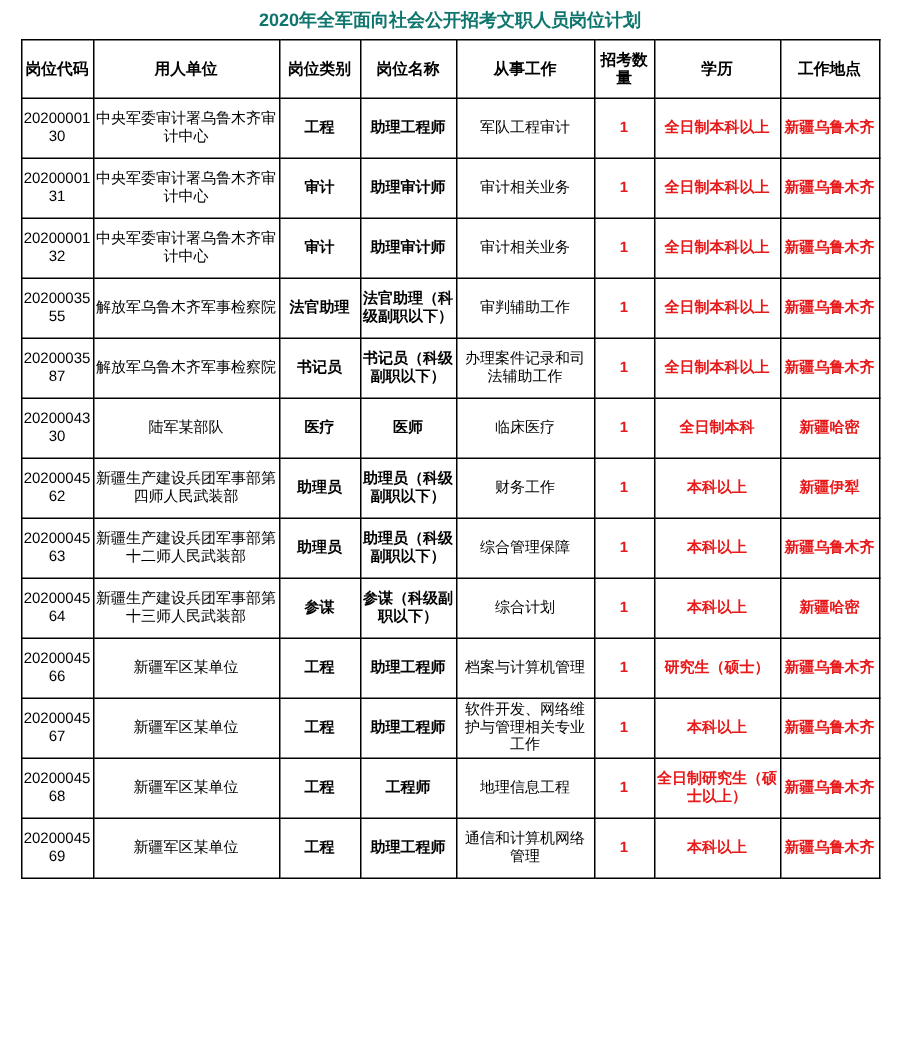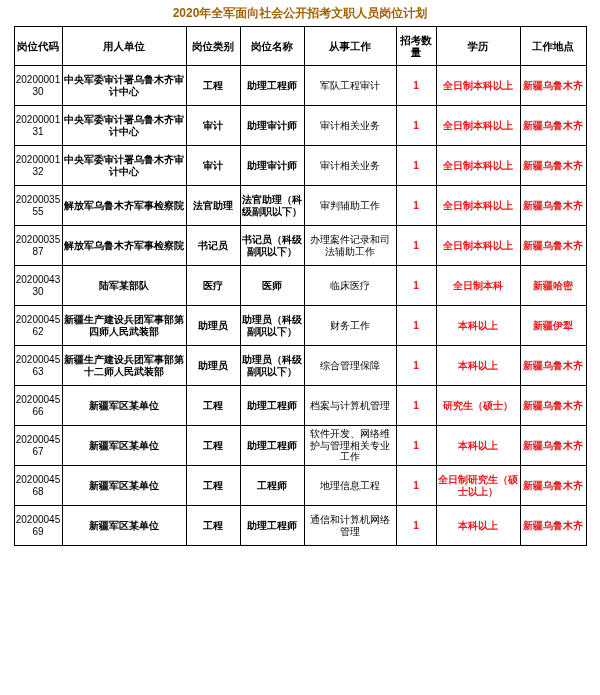--- a/index.html
+++ b/index.html
@@ -15,21 +15,21 @@
   }
   .page {
     width: 600px;
     box-sizing: border-box;
     padding: 0;
   }
   .doc-title {
     text-align: center;
     font-weight: bold;
     font-size: 12px;
-    color: #a16207;
+    color: #0f766e;
     padding: 5px 0 4px 0;
     letter-spacing: 0px;
   }
   table.plan {
     border-collapse: collapse;
     table-layout: fixed;
     width: 488px;
     margin: 0 auto;
     font-size: 10px;
   }
@@ -44,21 +44,21 @@
   }
   table.plan th {
     font-weight: bold;
     font-size: 10.5px;
     height: 36px;
     color: #000;
   }
   th.blue { color: #0b2fd6; }
   th.red  { color: #e8191a; }
   td.red  { color: #e8191a; font-weight: bold; }
-  td.unit { font-weight: bold; color: #000; }
+  td.unit { font-weight: normal; color: #000; }
   td.center-b { font-weight: bold; color: #000; }
   td.work { color: #000; margin-left: 41px; }
   tr.datarow { height: 40px; }
   col.c1 { width: 48px; }
   col.c2 { width: 124px; }
   col.c3 { width: 54px; }
   col.c4 { width: 64px; }
   col.c5 { width: 92px; }
   col.c6 { width: 40px; }
   col.c7 { width: 84px; }
@@ -168,20 +168,30 @@
         <td>2020004563</td>
         <td class="unit">新疆生产建设兵团军事部第十二师人民武装部</td>
         <td class="center-b">助理员</td>
         <td class="center-b">助理员（科级副职以下）</td>
         <td class="work">综合管理保障</td>
         <td class="red">1</td>
         <td class="red">本科以上</td>
         <td class="red">新疆乌鲁木齐</td>
       </tr>
       <tr class="datarow">
+        <td>2020004564</td>
+        <td class="unit">新疆生产建设兵团军事部第十三师人民武装部</td>
+        <td class="center-b">参谋</td>
+        <td class="center-b">参谋（科级副职以下）</td>
+        <td class="work">综合计划</td>
+        <td class="red">1</td>
+        <td class="red">本科以上</td>
+        <td class="red">新疆哈密</td>
+      </tr>
+      <tr class="datarow">
         <td>2020004566</td>
         <td class="unit">新疆军区某单位</td>
         <td class="center-b">工程</td>
         <td class="center-b">助理工程师</td>
         <td class="work">档案与计算机管理</td>
         <td class="red">1</td>
         <td class="red">研究生（硕士）</td>
         <td class="red">新疆乌鲁木齐</td>
       </tr>
       <tr class="datarow">

